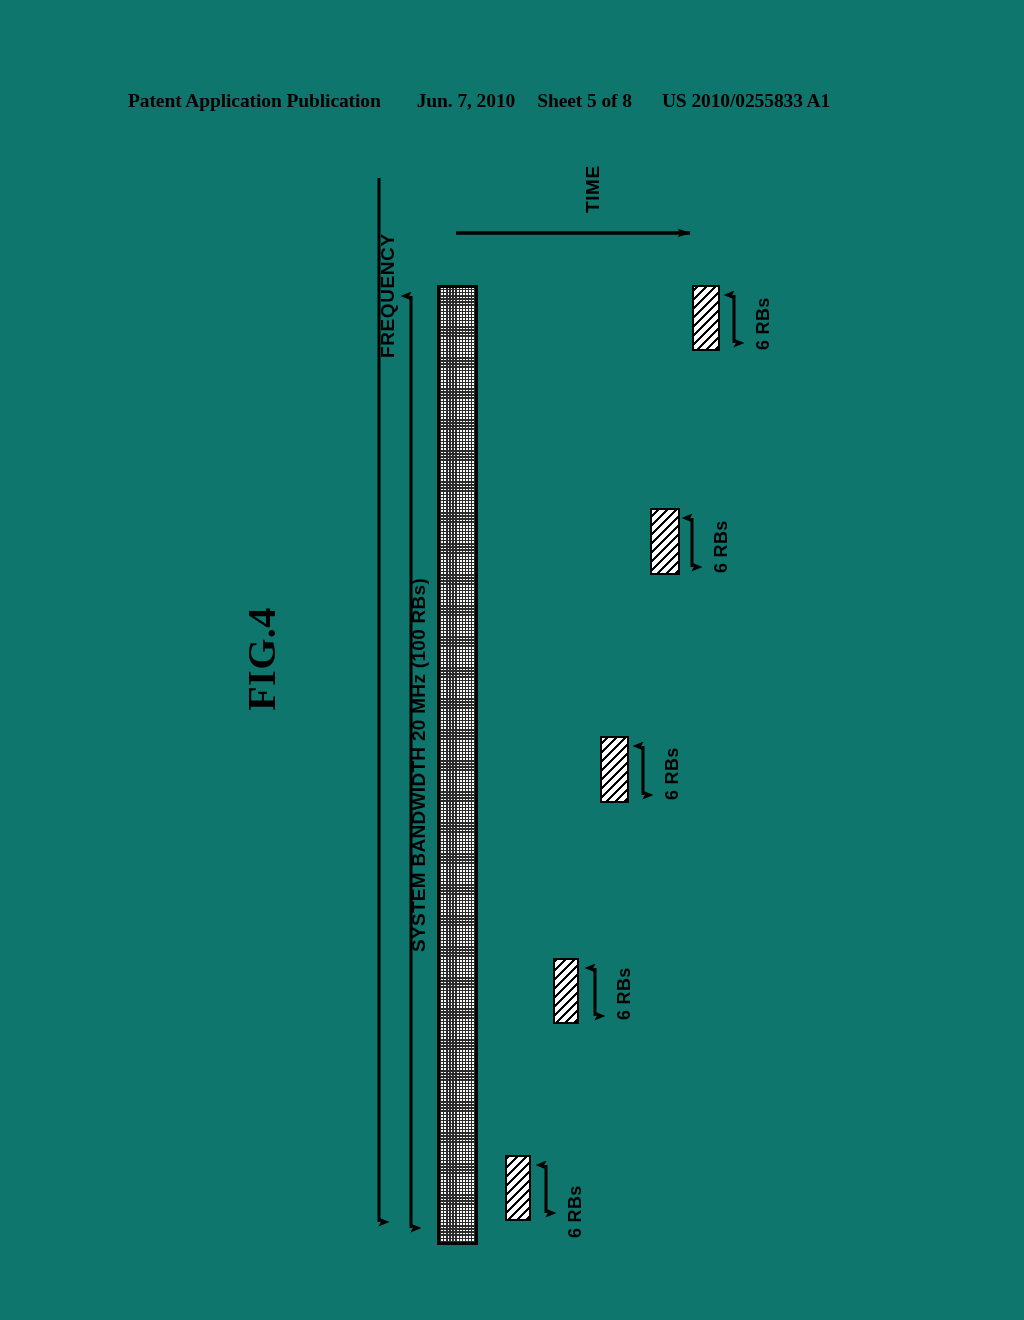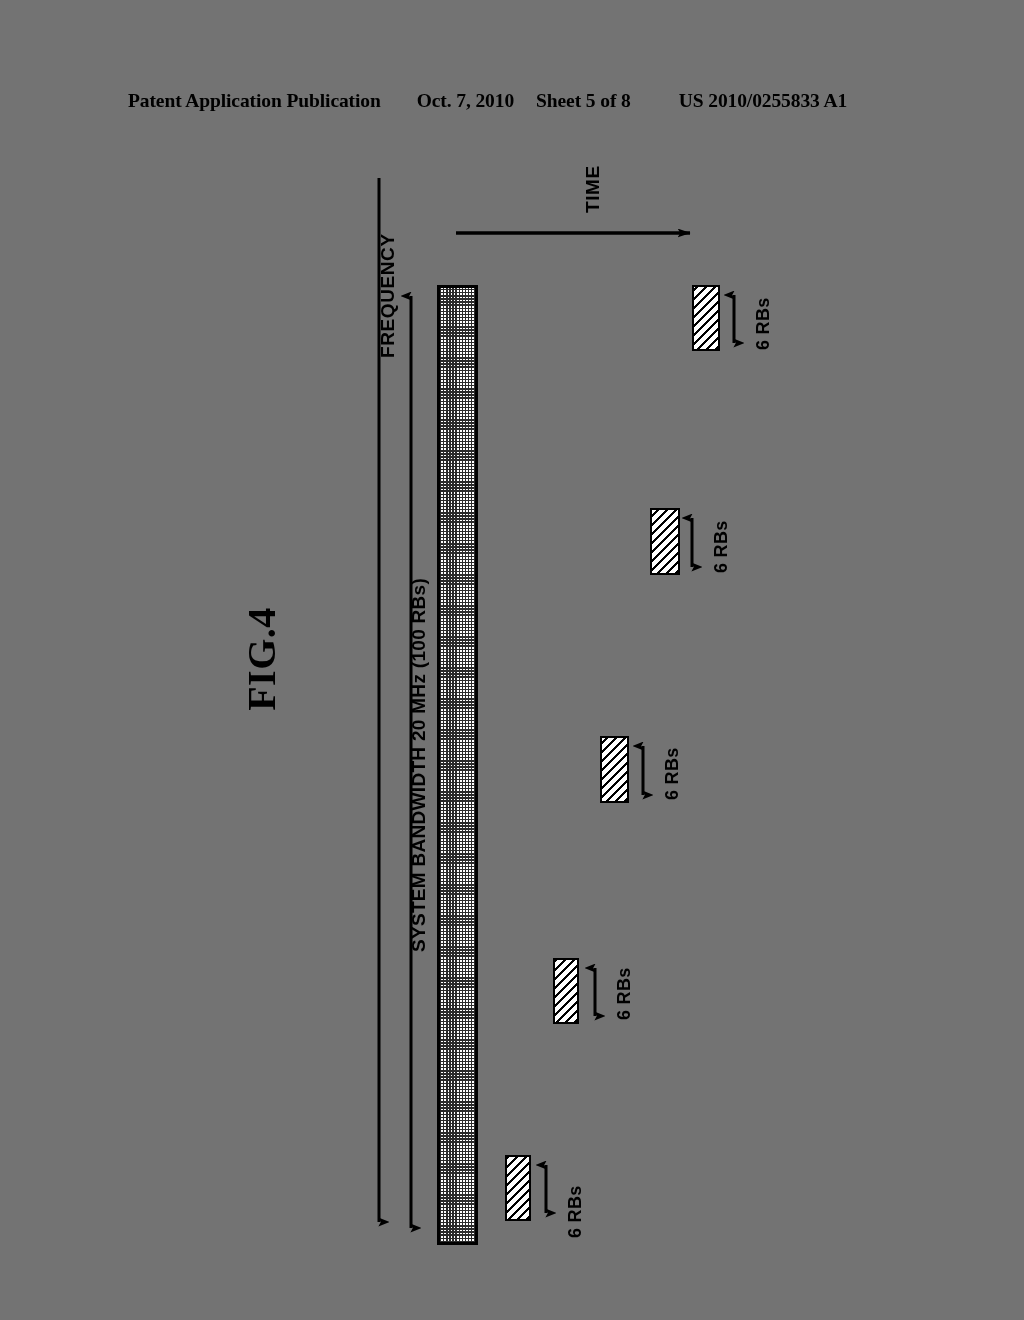--- a/index.html
+++ b/index.html
@@ -15,42 +15,42 @@
     color: #000000;
     overflow: hidden;
   }
 
   
   #page {
     position: absolute;
     left: 0; top: 0;
     width: 1024px;
     height: 1320px;
-    background: #737373;
+    background: #0f766e;
   }
 
   
   #header {
     position: absolute;
     left: 128px;
     top: 90px;
     width: 770px;
     height: 26px;
     font-family: "Liberation Serif", serif;
     font-weight: bold;
     font-size: 19.5px;
     letter-spacing: -0.1px;
     white-space: nowrap;
     display: flex;
     align-items: baseline;
   }
   #header .h-pub   { }
   #header .h-date  { margin-left: 36px; }
   #header .h-sheet { margin-left: 22px; }
-  #header .h-num   { margin-left: 48px; }
+  #header .h-num   { margin-left: 30px; }
 
   
   #fig-label {
     position: absolute;
     left: 196px;
     top: 594px;
     width: 130px;
     height: 130px;
   }
   #fig-label .txt {
@@ -165,21 +165,21 @@
     pointer-events: none;
   }
 </style>
 </head>
 <body>
 
 <div id="page">
 
   <div id="header">
     <span class="h-pub">Patent Application Publication</span>
-    <span class="h-date">Oct. 7, 2010</span>
+    <span class="h-date">Jun. 7, 2010</span>
     <span class="h-sheet">Sheet 5 of 8</span>
     <span class="h-num">US 2010/0255833 A1</span>
   </div>
 
   <div id="fig-label">
     <span class="txt">FIG.4</span>
   </div>
 
   <div id="figure">
 

